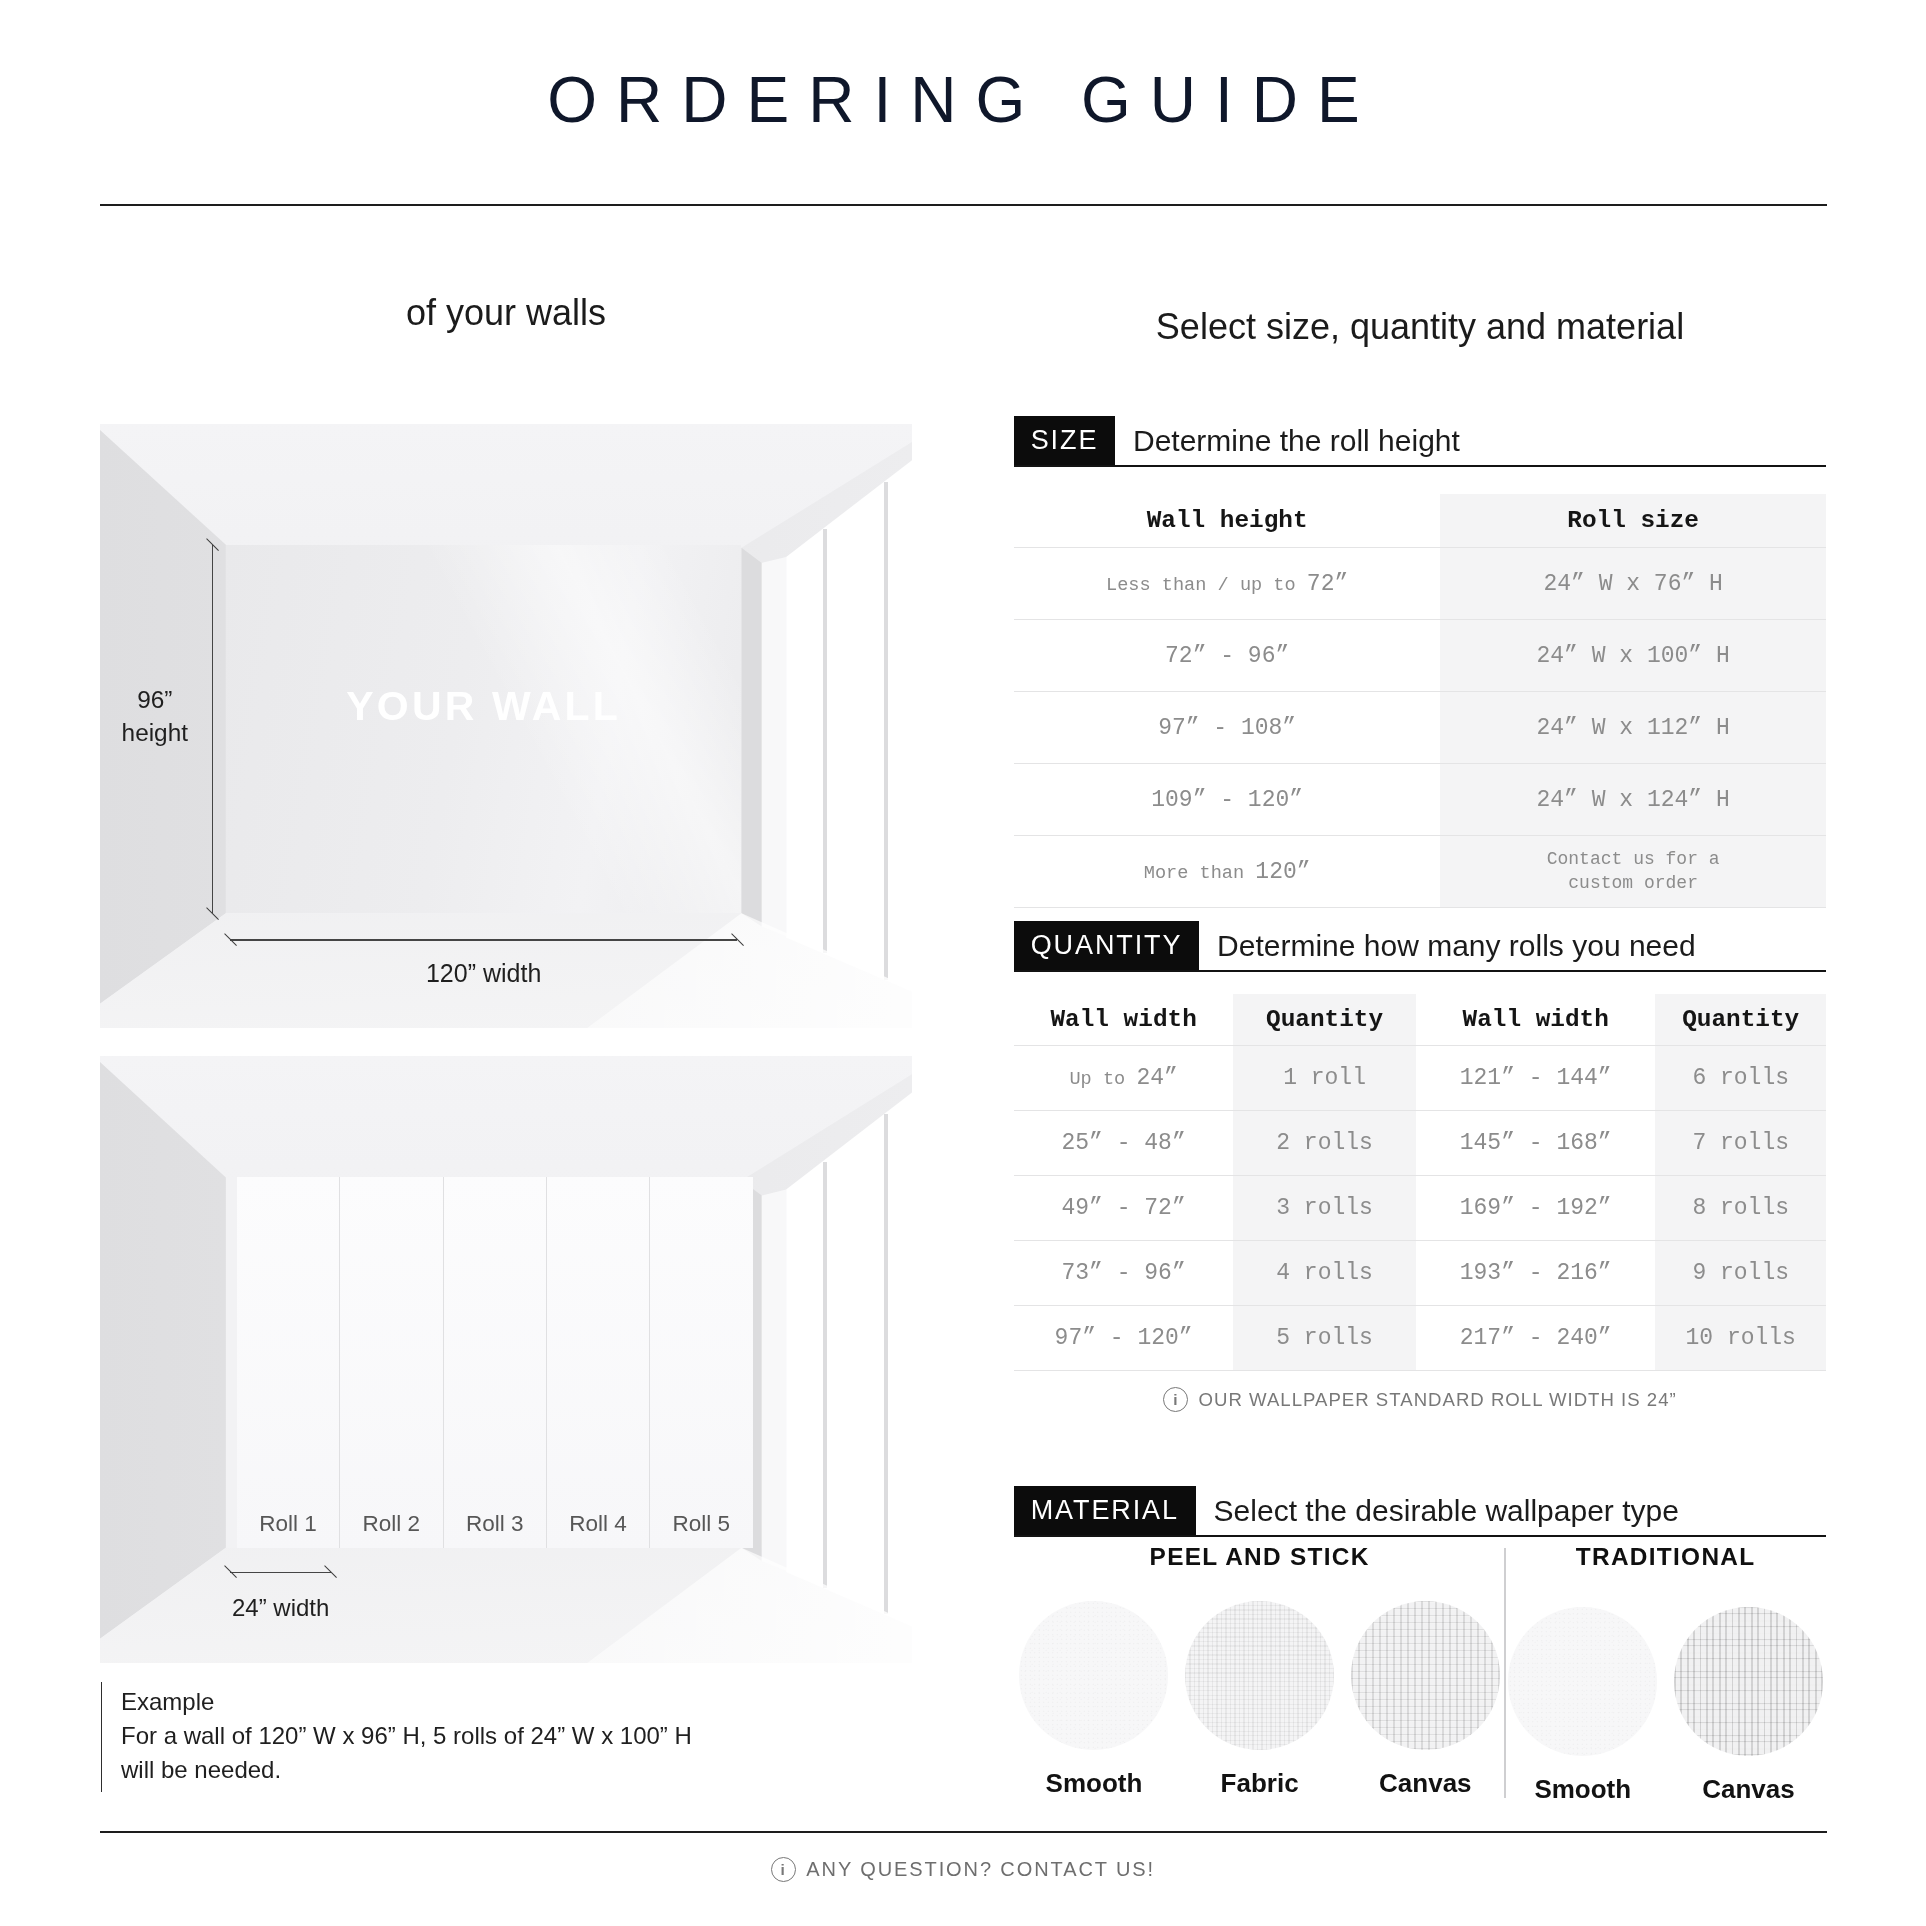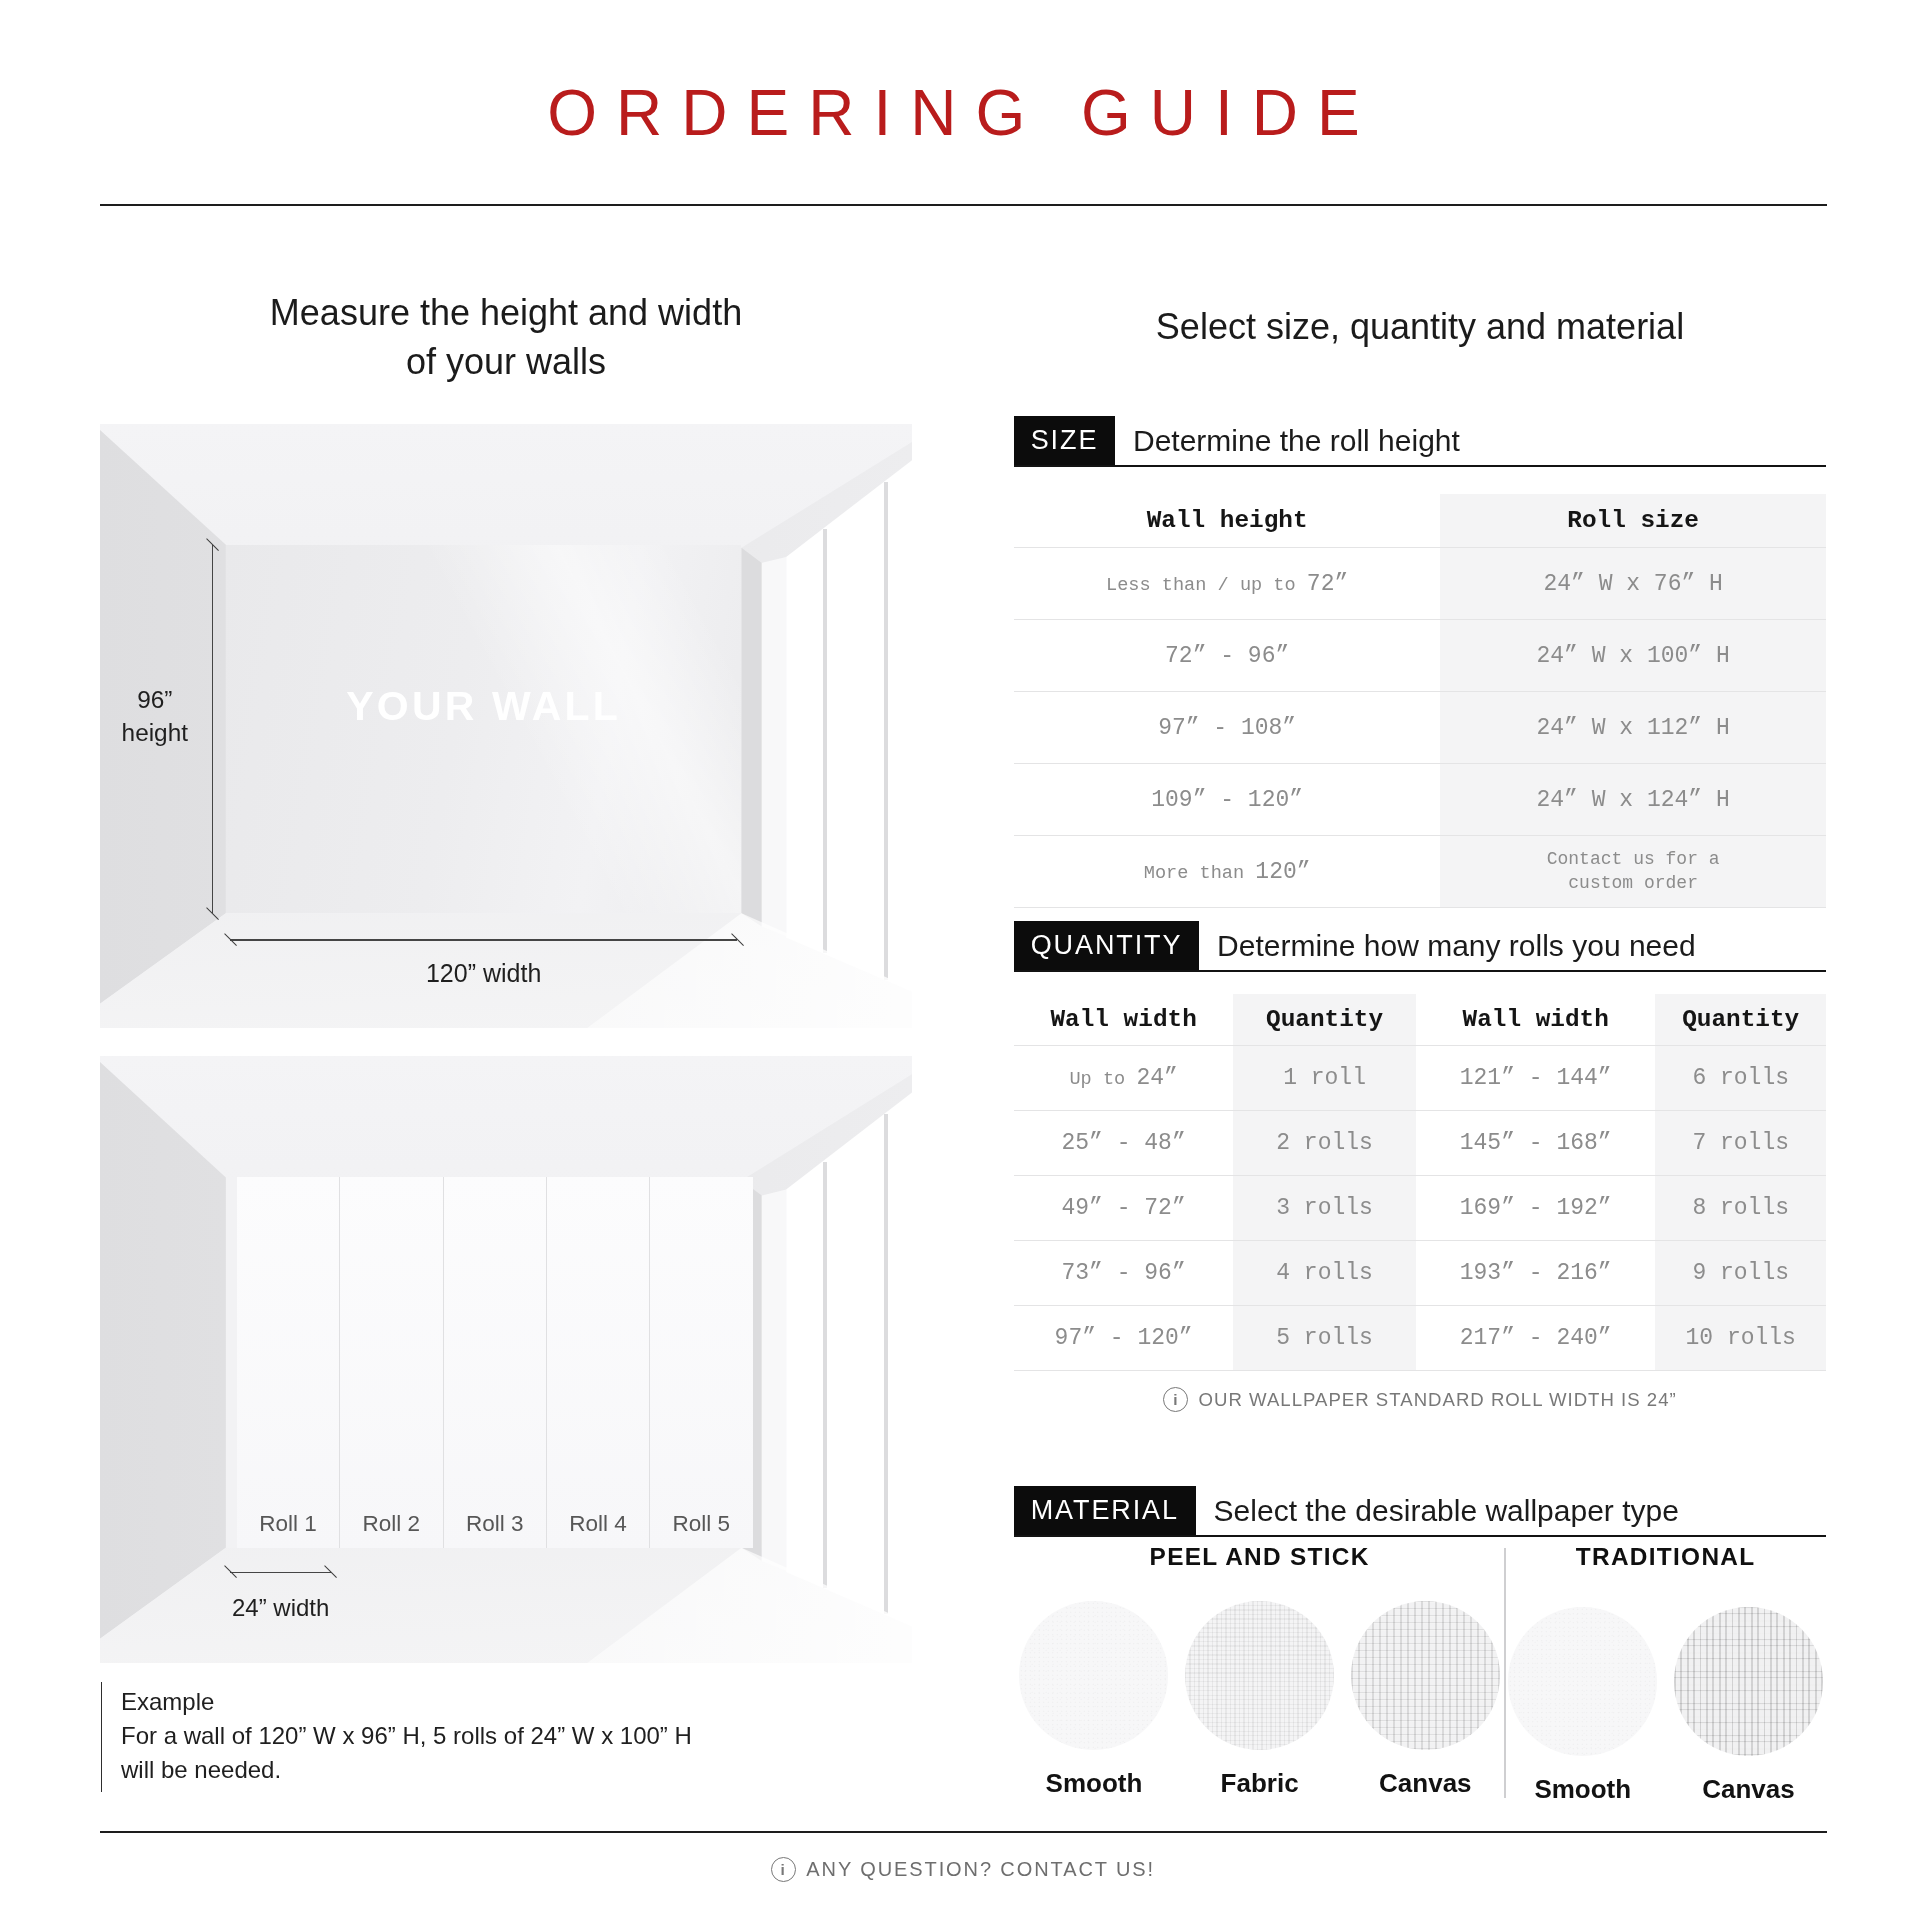--- a/index.html
+++ b/index.html
@@ -1,21 +1,21 @@
 <!DOCTYPE html>
 <html style="font-size:10.3px"><head>
 <meta charset="utf-8">
 <style>
   html,body{margin:0;padding:0;background:#ffffff;}
   .canvas{position:relative;width:1926px;height:1926px;background:#ffffff;
           font-family:"Liberation Sans",sans-serif;overflow:hidden;color:#1b1b1b;}
 
   
-  .page-title{position:absolute;top:76px;left:0;width:100%;text-align:center;
-              font-size:64px;font-weight:400;letter-spacing:19px;color:#b91c1c;}
+  .page-title{position:absolute;top:63px;left:0;width:100%;text-align:center;
+              font-size:64px;font-weight:400;letter-spacing:19px;color:#0f172a;}
   .rule{position:absolute;background:#1d1d1d;}
   #title-rule{left:100px;width:1727px;top:204px;height:1.9px;}
   #footer-rule{left:100px;width:1727px;top:1831px;height:1.9px;}
 
   
   .col-heading{position:absolute;text-align:center;font-size:36px;line-height:1.35;color:#1b1b1b;}
   #left-heading{left:100px;width:812px;top:289px;}
   #right-heading{left:1014px;width:812px;top:303px;}
 
   
@@ -140,21 +140,20 @@
 </style>
 </head>
 <body>
 
 <div class="canvas">
 
   <div class="page-title">ORDERING GUIDE</div>
   <div class="rule" id="title-rule"></div>
 
   <div class="col-heading" id="left-heading">
-    <div>Measure the height and width</div>
     <div>of your walls</div>
   </div>
   <div class="col-heading" id="right-heading">Select size, quantity and material</div>
 
   <div class="room" id="room1">
     <div class="surf r-ceiling"></div>
     <div class="surf r-leftwall"></div>
     <div class="surf r-floor"></div>
     <div class="surf r-rightwall"></div>
     <div class="surf r-glass"></div>

